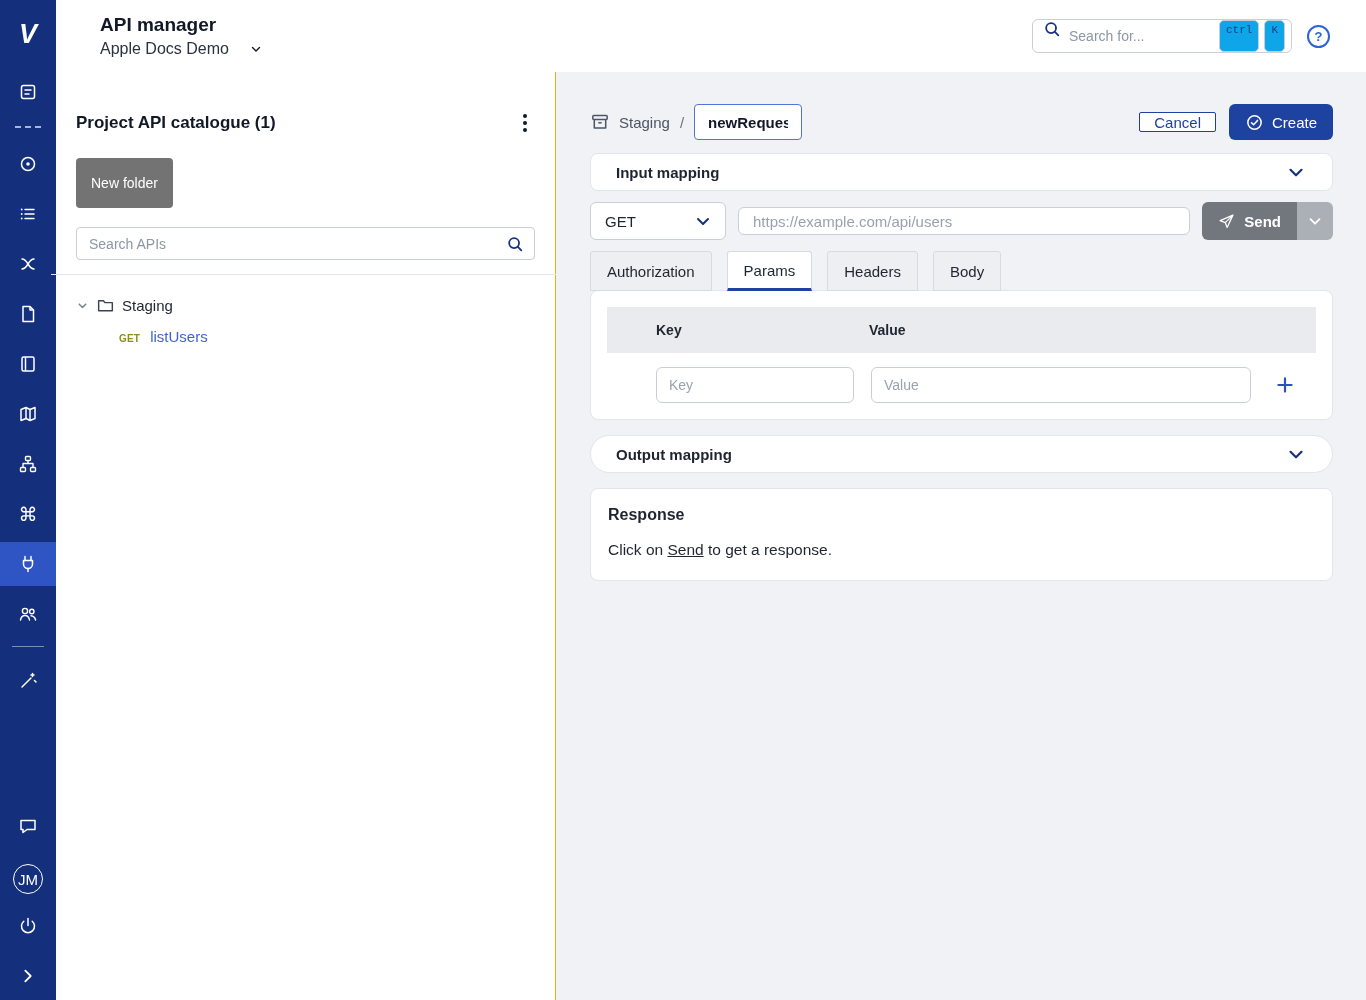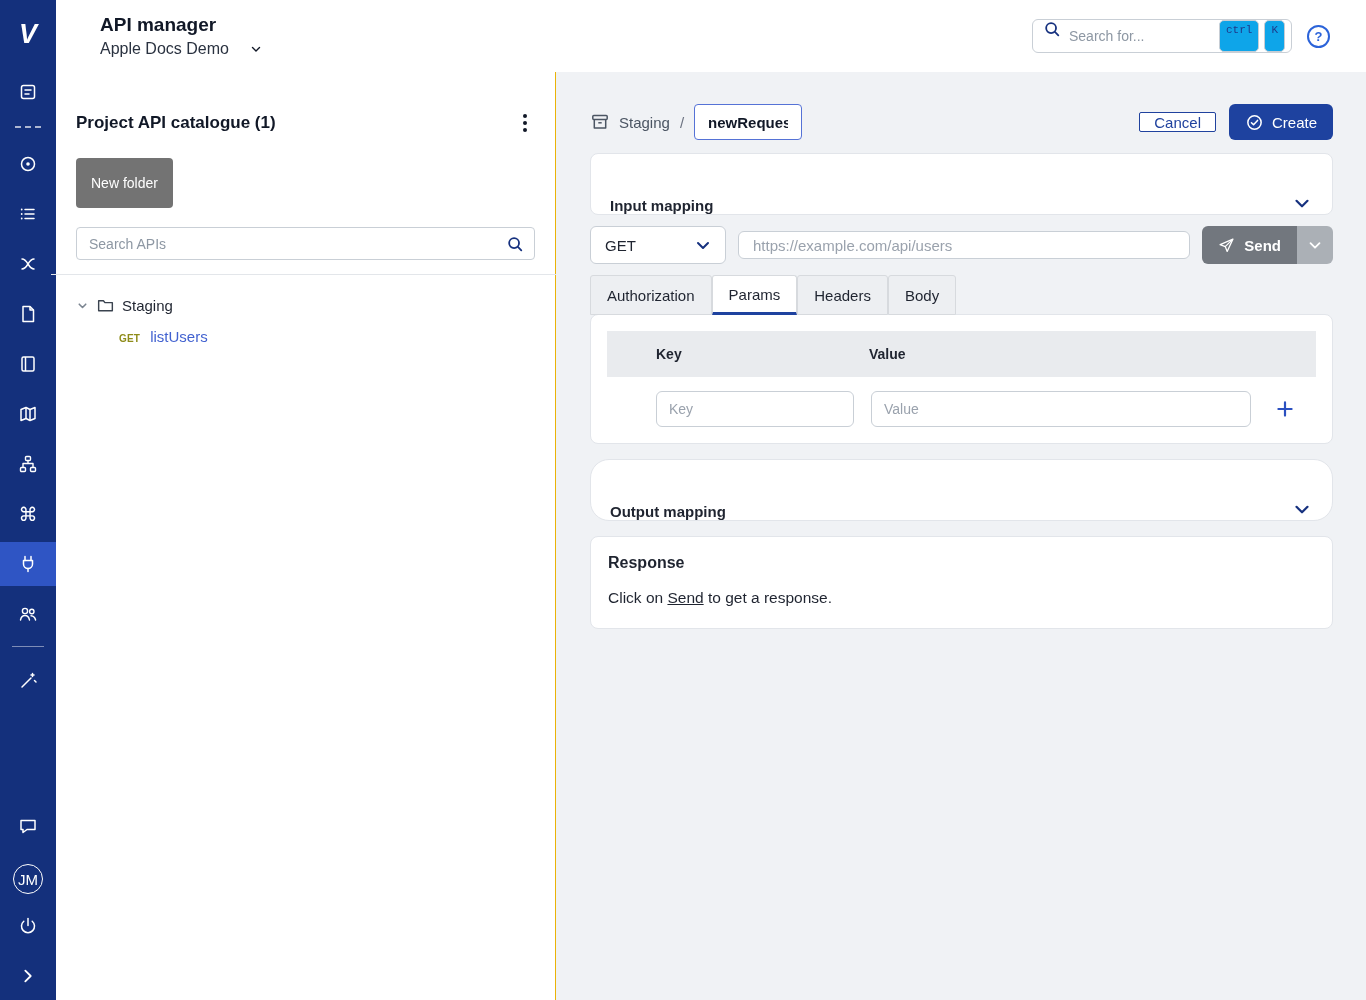--- a/index.html
+++ b/index.html
@@ -57,32 +57,32 @@
   .main { flex:1; background:#f0f2f5; padding:30px 33px 0 34px; overflow:hidden; }
   .crumb-row { display:flex; align-items:center; height:40px; }
   .crumb-txt { font-size:15px; color:#4b5563; margin-left:9px; }
   .crumb-sep { font-size:15px; color:#6b7280; margin:0 10px; }
   .req-name-box { width:108px; height:36px; border:1px solid #5572d6; border-radius:4px; background:#fff; font-size:15px; font-weight:700; color:#111827; padding:0 13px; font-family:inherit; outline:none; }
   .crumb-actions { margin-left:auto; display:flex; align-items:center; gap:13px; }
   .btn-cancel { height:20px; padding:0 14px; background:#fff; border:1px solid #20429e; border-radius:2px; color:#20429e; font-size:15px; font-family:inherit; cursor:pointer; }
   .btn-create { height:36px; padding:0 16px; background:#1e429f; border:none; border-radius:6px; color:#fff; font-size:15px; font-family:inherit; display:flex; align-items:center; gap:8px; cursor:pointer; }
 
   .panel { background:#fff; border:1px solid #e2e5ea; border-radius:8px; }
-  .collapse { height:62px; display:flex; align-items:flex-end; justify-content:space-between; padding:0 19px; margin-top:11px; cursor:pointer; }
+  .collapse { height:38px; display:flex; align-items:center; justify-content:space-between; padding:0 25px; margin-top:11px; cursor:pointer; }
   .collapse .clabel { font-size:15px; font-weight:600; color:#1f2430; }
 
   .req-row { margin-top:11px; display:flex; align-items:center; }
   .method-select { width:136px; height:38px; background:#fff; border:1px solid #c9cfd6; border-radius:6px; display:flex; align-items:center; justify-content:space-between; padding:0 12px 0 14px; font-size:15px; cursor:pointer; }
   .url-input { flex:1; margin:0 12px; height:28px; border:1px solid #c9cfd6; border-radius:6px; padding:0 14px; font-size:15px; font-family:inherit; color:#1f2430; outline:none; background:#fff; }
   .url-input::placeholder { color:#9aa2ad; }
   .send-split { display:flex; height:38px; border-radius:6px; overflow:hidden; }
   .send-main { background:#72777e; color:#fff; display:flex; align-items:center; gap:9px; padding:0 16px; font-size:15px; font-weight:600; border:none; font-family:inherit; cursor:pointer; }
   .send-caret { width:36px; background:#abb0b6; display:flex; align-items:center; justify-content:center; border:none; cursor:pointer; }
 
-  .tabs { margin-top:11px; display:flex; gap:0; }
+  .tabs { margin-top:11px; display:flex; gap:15px; }
   .tab { height:40px; padding:0 16px; display:flex; align-items:center; font-size:15px; color:#1f2430; background:#edeff2; border:1px solid #d7dade; border-radius:3px 3px 0 0; cursor:pointer; }
   .tab.active { background:#fff; border-bottom:3px solid #1e429f; }
 
   .params-card { margin-top:-1px; padding:16px; }
   .p-head { background:#e9ebee; height:46px; display:flex; align-items:center; font-size:14px; font-weight:700; color:#1f2430; }
   .p-head .h-key { padding-left:49px; width:262px; }
   .p-row { display:flex; align-items:center; margin-top:14px; }
   .inp { height:36px; border:1px solid #c9cfd6; border-radius:6px; padding:0 12px; font-size:14px; font-family:inherit; outline:none; background:#fff; }
   .inp::placeholder { color:#9aa2ad; }
   .key-inp { margin-left:49px; width:198px; }

